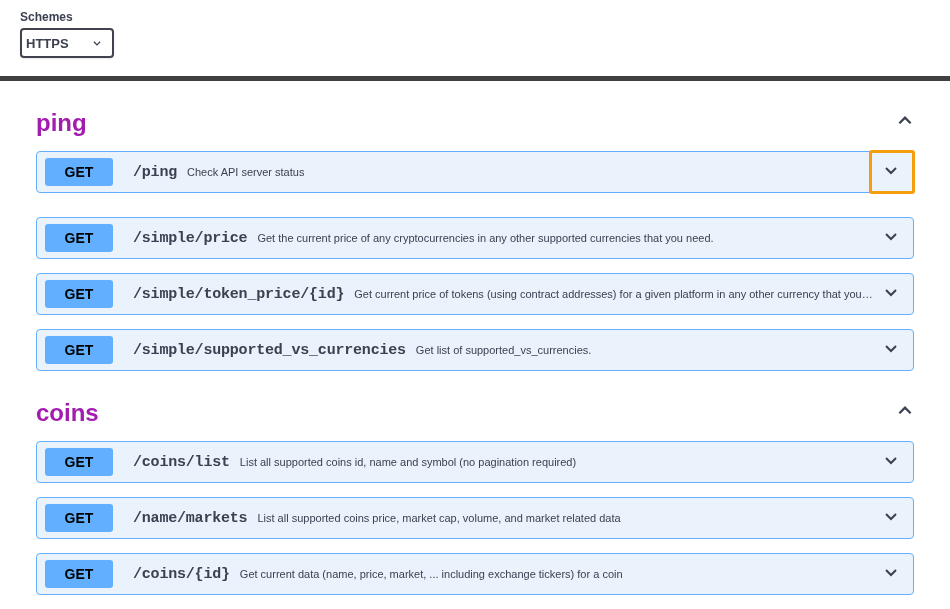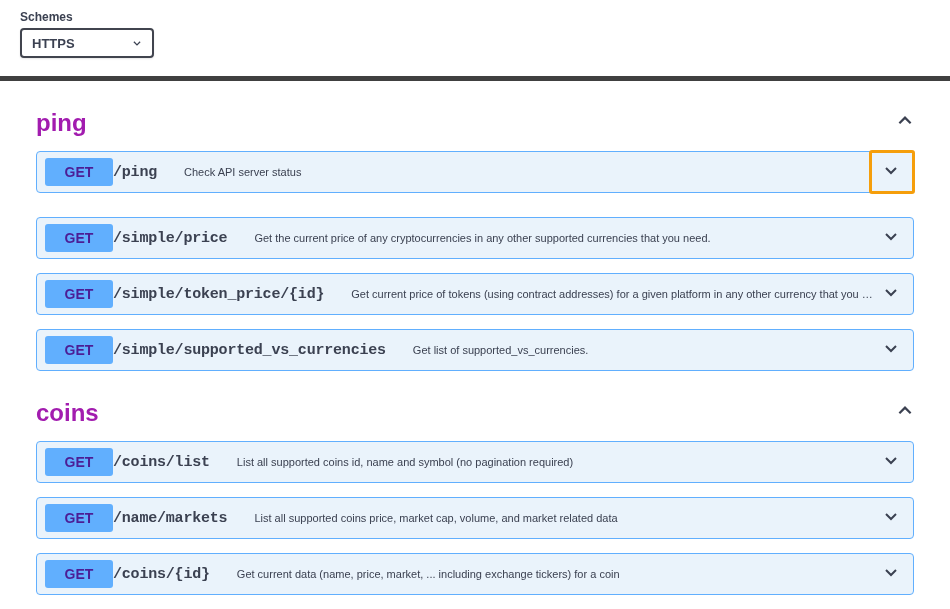--- a/index.html
+++ b/index.html
@@ -17,25 +17,25 @@
     .schemes-label {
       font-size: 12px;
       font-weight: 700;
       color: #3b4151;
       margin-bottom: 4px;
     }
     .schemes-select {
       position: relative;
       border: 2px solid #41444e;
       border-radius: 4px;
-      width: 134px;
+      width: 94px;
       height: 30px;
       display: flex;
       align-items: center;
-      padding: 0 10px;
+      padding: 0 4px;
       cursor: pointer;
       background: #fff;
       box-shadow: 0 1px 2px rgba(0,0,0,0.1);
     }
     .schemes-select .sel-text {
       font-size: 13px;
       font-weight: 600;
       color: #3b4151;
     }
     .schemes-select .sel-caret {
@@ -73,36 +73,36 @@
       position: relative;
     }
     .op-summary {
       display: flex;
       align-items: center;
       padding: 6px 8px;
       cursor: pointer;
     }
     .op-method {
       background: #61affe;
-      color: #4c1d95;
+      color: #000000;
       font-weight: 700;
       font-size: 14px;
       padding: 6px 0;
       width: 68px;
       text-align: center;
       border-radius: 3px;
-      margin-right: 0;
+      margin-right: 20px;
       flex-shrink: 0;
     }
     .op-path {
       font-family: "SFMono-Regular", Consolas, "Liberation Mono", Menlo, monospace;
       font-weight: 700;
       font-size: 15px;
       color: #3b4151;
-      margin-right: 27px;
+      margin-right: 10px;
       flex-shrink: 0;
       letter-spacing: -0.2px;
     }
     .op-desc {
       font-size: 11px;
       color: #3b4151;
       flex: 1;
       overflow: hidden;
       text-overflow: ellipsis;
       white-space: nowrap;

